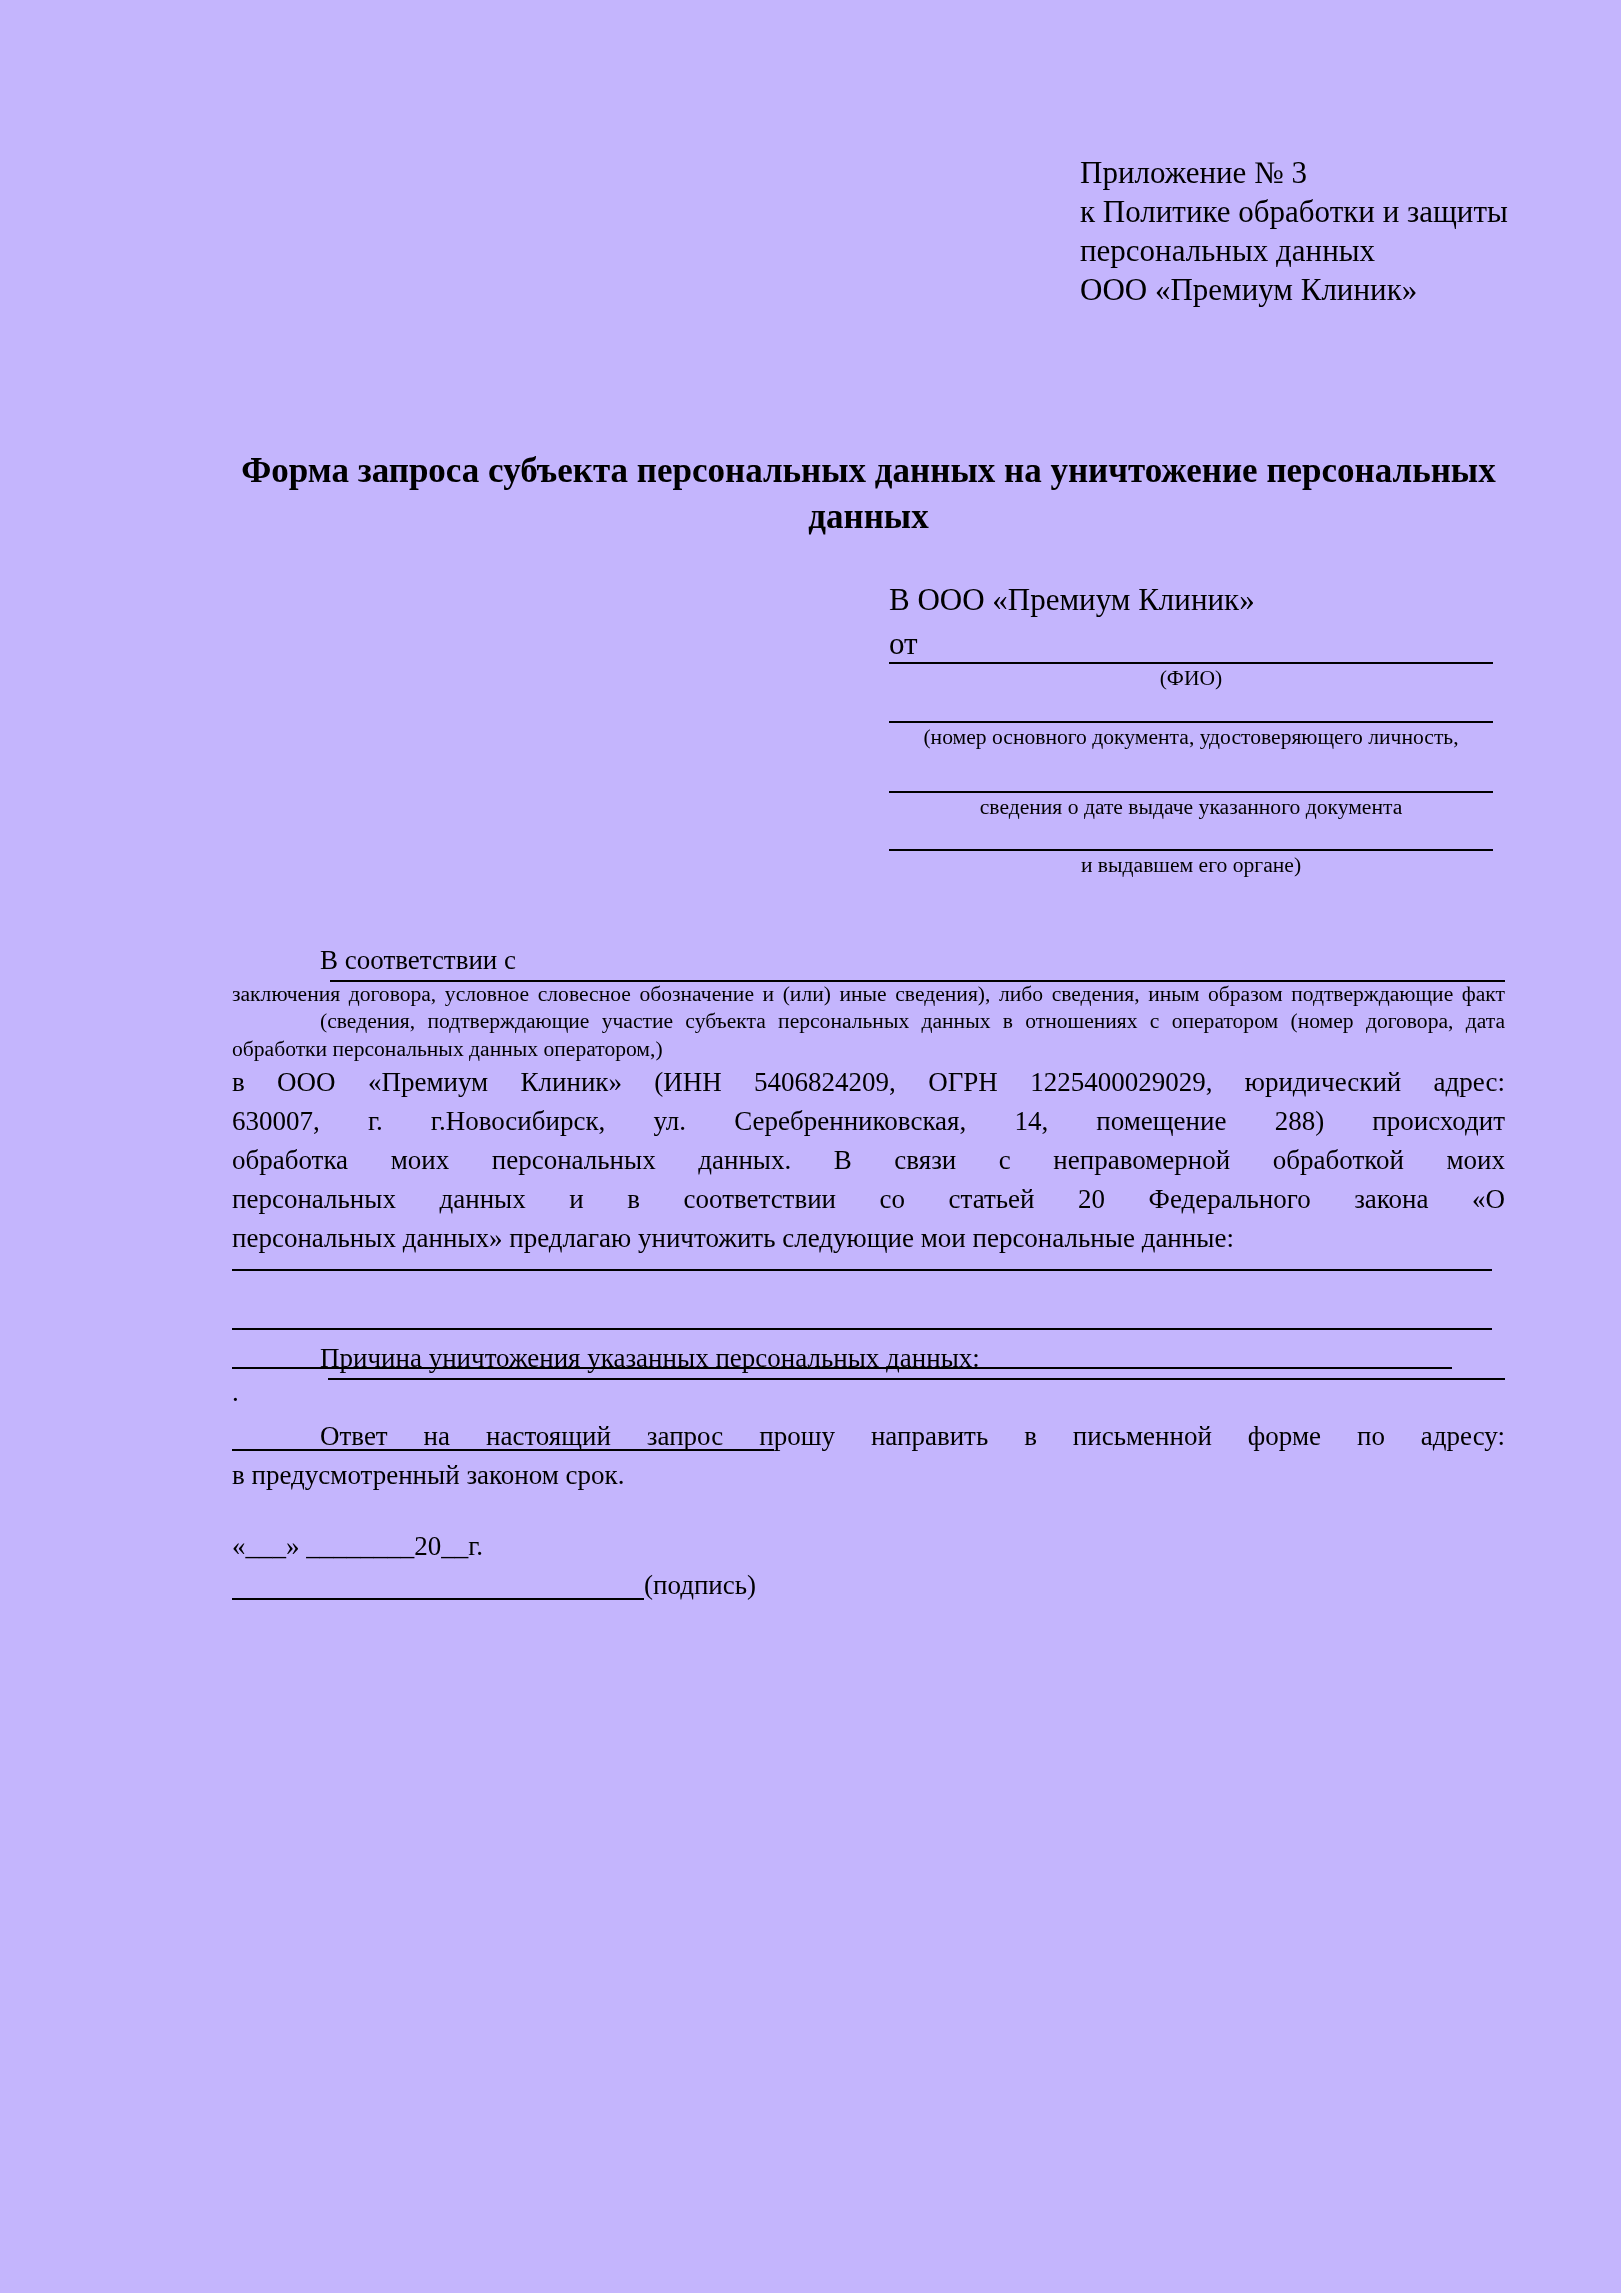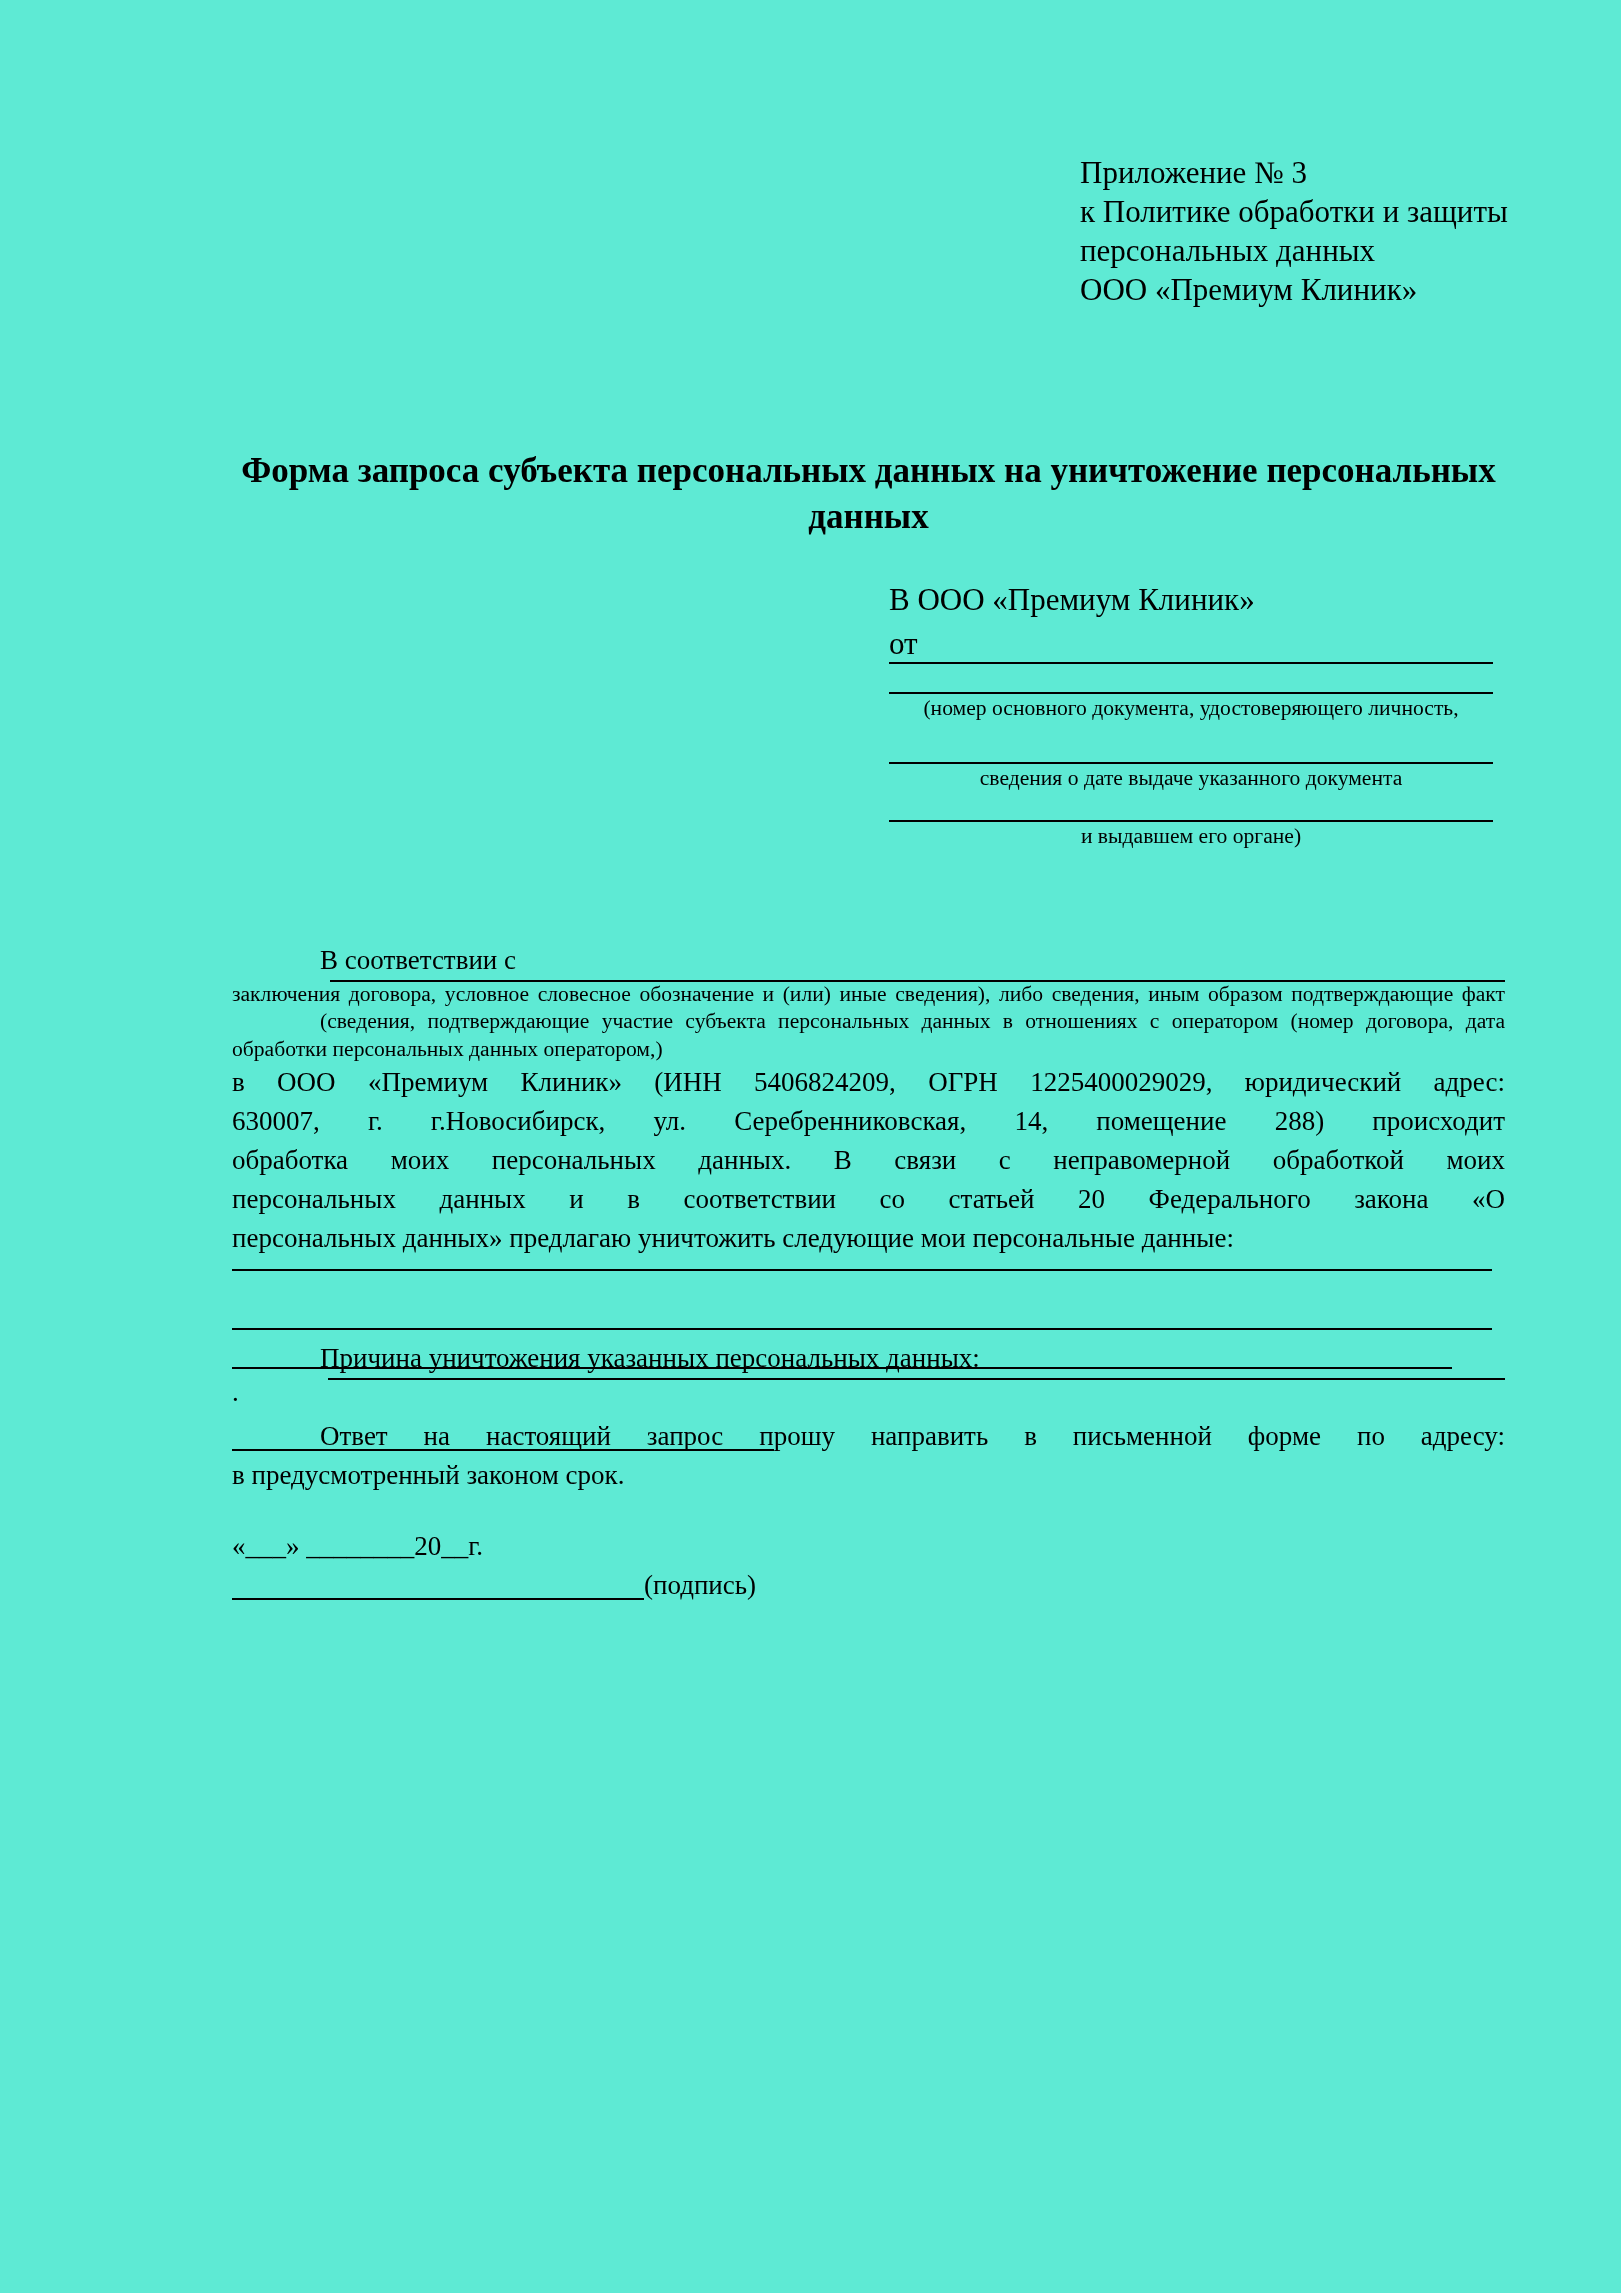--- a/index.html
+++ b/index.html
@@ -1,21 +1,21 @@
 <!DOCTYPE html>
 <html lang="ru"><head>
 <meta charset="utf-8">
 <style>
   html, body { margin: 0; padding: 0; background: #888; }
   .page {
     position: relative;
     width: 1621px;
     height: 2294px;
     margin: 0 auto;
-    background: #5eead4;
+    background: #c4b5fd;
     color: #000000;
     font-family: "Liberation Serif", "DejaVu Serif", serif;
   }
   .abs { position: absolute; }
 
   
   .annex { left: 1080px; top: 153px; font-size: 31px; line-height: 39px; }
 
   
   .title {
@@ -74,20 +74,21 @@
     <div>персональных данных</div>
     <div>ООО «Премиум Клиник»</div>
   </div>
 
   <div class="abs title">Форма запроса субъекта персональных данных на уничтожение персональных данных</div>
 
   <div class="abs addressee">
     <div>В ООО «Премиум Клиник»</div>
     <div>от</div>
     <div class="blank" style="margin-top:-3.9px"></div>
+    <div class="cap">(ФИО)</div>
     <div class="blank" style="margin-top:27.4px"></div>
     <div class="cap">(номер основного документа, удостоверяющего личность,</div>
     <div class="blank" style="margin-top:39px"></div>
     <div class="cap">сведения о дате выдаче указанного документа</div>
     <div class="blank" style="margin-top:27.4px"></div>
     <div class="cap">и выдавшем его органе)</div>
   </div>
 
   <div class="abs row body-text accordance">
     <span class="nowrap">В соответствии с</span>

